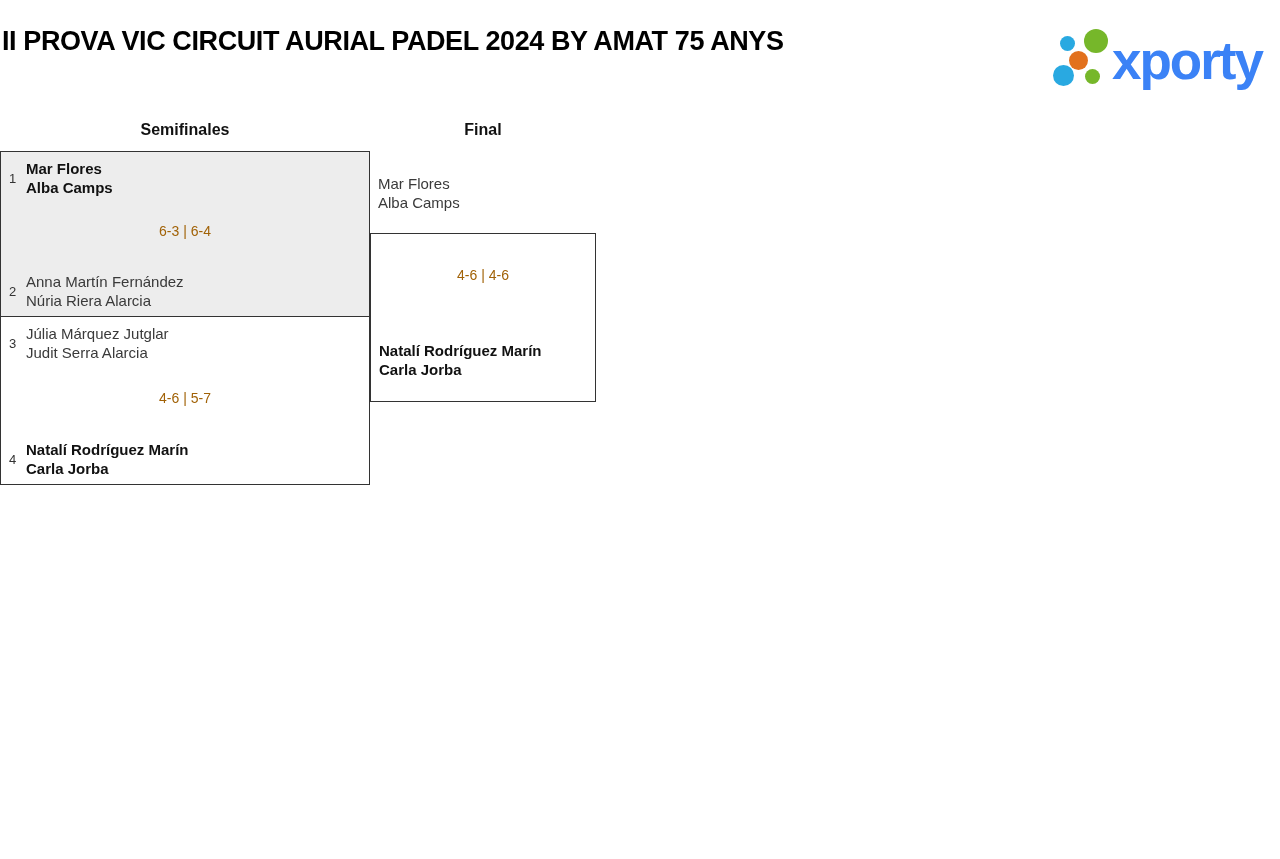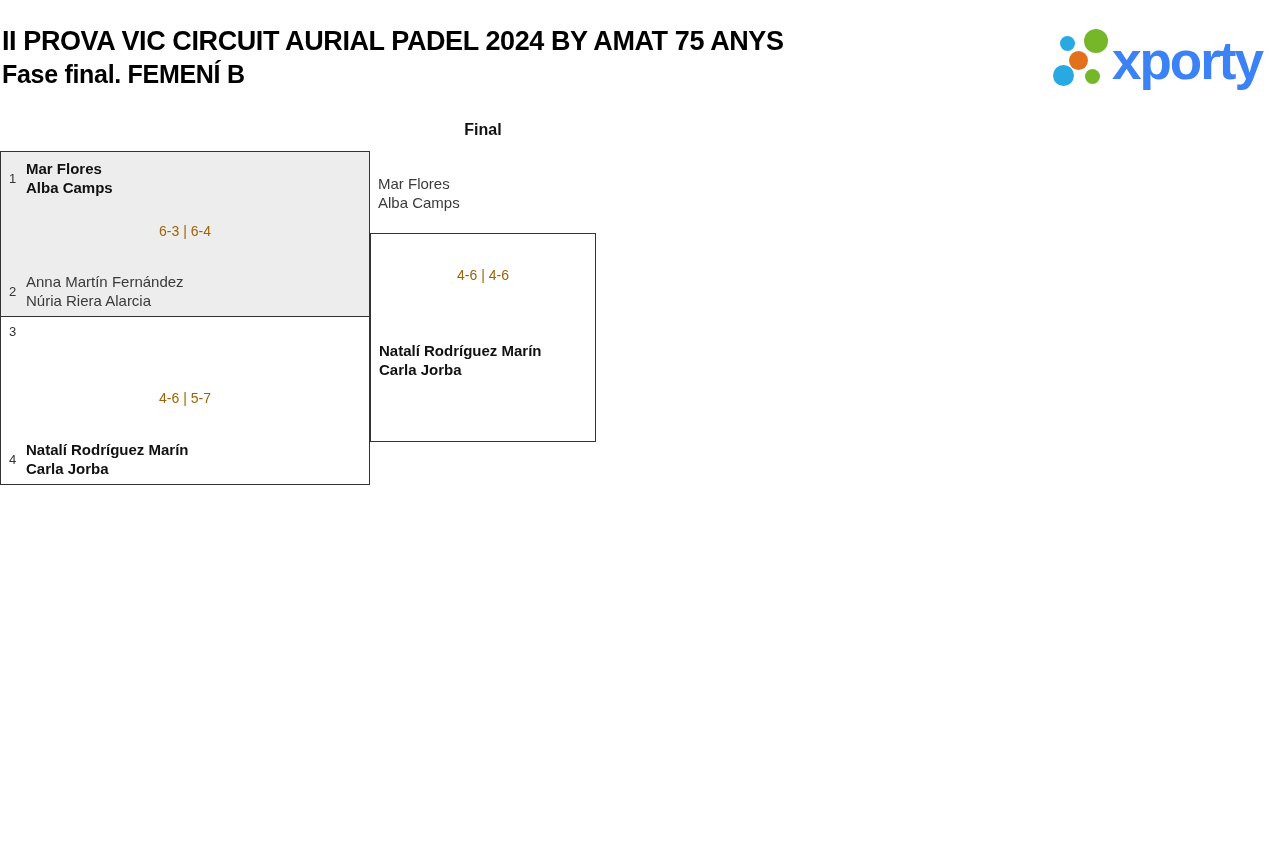--- a/index.html
+++ b/index.html
@@ -75,21 +75,21 @@
   .rh-semis { left: 0; width: 370px; }
   .rh-final { left: 370px; width: 226px; }
 
   .match {
     position: absolute;
     box-sizing: border-box;
     border: 1px solid #333;
   }
   .sf1 { left: 0; top: 128px; width: 370px; height: 166px; background: #ededed; }
   .sf2 { left: 0; top: 293px; width: 370px; height: 169px; background: #ffffff; }
-  .final-box { left: 370px; top: 210px; width: 226px; height: 209px; background: #ffffff; }
+  .final-box { left: 370px; top: 210px; width: 226px; height: 169px; background: #ffffff; }
 
   .team-row {
     position: absolute;
     left: 0;
     right: 0;
     display: flex;
     align-items: center;
     padding-left: 8px;
   }
   .team-row.top { top: 7px; }
@@ -136,31 +136,31 @@
     line-height: 19px;
   }
   .final-team-bottom.winner { font-weight: 700; color: #111; }
 </style>
 </head>
 <body>
 
 <div class="page">
 
   <div class="title">II PROVA VIC CIRCUIT AURIAL PADEL 2024 BY AMAT 75 ANYS</div>
-  <div class="subtitle">Fase final. FEMENÍ B</div>
 
   <div class="logo">
     <span class="logo-dot dot-blue-small" style="background-color: rgb(41, 169, 225);"></span>
     <span class="logo-dot dot-green-big" style="background-color: rgb(118, 183, 42);"></span>
     <span class="logo-dot dot-orange" style="background-color: rgb(226, 113, 29);"></span>
     <span class="logo-dot dot-blue-big" style="background-color: rgb(41, 169, 225);"></span>
     <span class="logo-dot dot-green-small" style="background-color: rgb(118, 183, 42);"></span>
     <span class="wordmark" style="color: #3b82f6;">xporty</span>
   </div>
 
+  <div class="round-header rh-semis">Semifinales</div>
   <div class="round-header rh-final">Final</div>
 
   <div class="match sf1">
     <div class="team-row top">
       <span class="seed">1</span>
       <div class="names winner">
         <div>Mar Flores</div>
         <div>Alba Camps</div>
       </div>
     </div>
@@ -170,20 +170,24 @@
       <div class="names">
         <div>Anna Martín Fernández</div>
         <div>Núria Riera Alarcia</div>
       </div>
     </div>
   </div>
 
   <div class="match sf2">
     <div class="team-row top">
       <span class="seed">3</span>
+      <div class="names">
+        <div>Júlia Márquez Jutglar</div>
+        <div>Judit Serra Alarcia</div>
+      </div>
     </div>
     <div class="score">4-6 | 5-7</div>
     <div class="team-row bottom">
       <span class="seed">4</span>
       <div class="names winner">
         <div>Natalí Rodríguez Marín</div>
         <div>Carla Jorba</div>
       </div>
     </div>
   </div>

